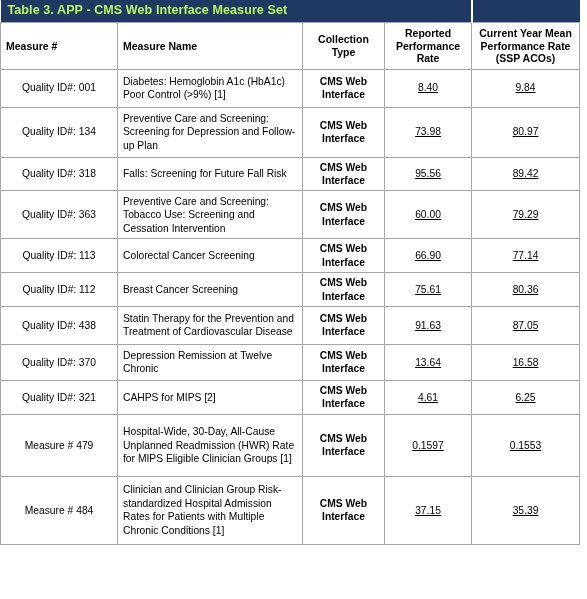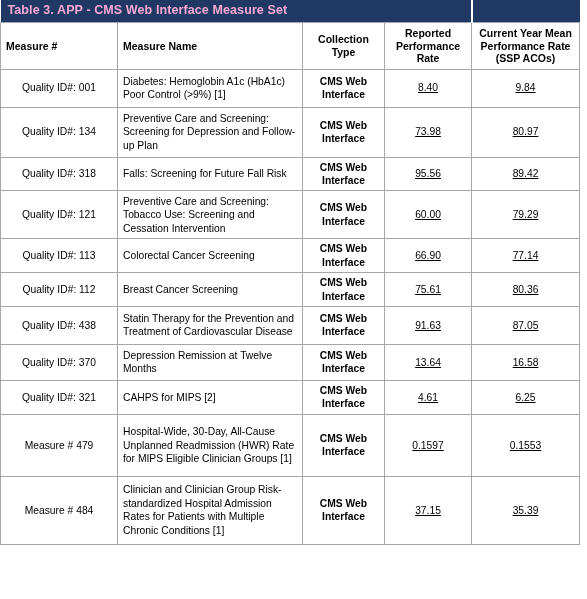--- a/index.html
+++ b/index.html
@@ -24,21 +24,21 @@
   table.measure-table {
     border-collapse: collapse;
     table-layout: fixed;
     width: 579px;
     margin: 0;
     border-spacing: 0;
   }
   
   tr.title-row td {
     background: #1F3864;
-    color: #f9a8d4;
+    color: #bef264;
     font-weight: bold;
     font-size: 12.5px;
     line-height: 15px;
     padding: 3px 0 4px 7px;
     border: none;
     letter-spacing: 0.1px;
     white-space: nowrap;
   }
   tr.title-row td.title-main {
     border-right: 2px solid #ffffff;
@@ -139,21 +139,21 @@
           <td class="c-num sep-left">80.97</td>
         </tr>
         <tr style="height: 30px;">
           <td class="c-id">Quality ID#: 318</td>
           <td class="c-name">Falls: Screening for Future Fall Risk</td>
           <td class="c-type">CMS Web Interface</td>
           <td class="c-num">95.56</td>
           <td class="c-num sep-left">89.42</td>
         </tr>
         <tr style="height: 48px;">
-          <td class="c-id">Quality ID#: 121</td>
+          <td class="c-id">Quality ID#: 363</td>
           <td class="c-name">Preventive Care and Screening: Tobacco Use: Screening and Cessation Intervention</td>
           <td class="c-type">CMS Web Interface</td>
           <td class="c-num">60.00</td>
           <td class="c-num sep-left">79.29</td>
         </tr>
         <tr style="height: 30px; margin-left: 20px;">
           <td class="c-id">Quality ID#: 113</td>
           <td class="c-name">Colorectal Cancer Screening</td>
           <td class="c-type">CMS Web Interface</td>
           <td class="c-num">66.90</td>
@@ -168,21 +168,21 @@
         </tr>
         <tr style="height: 38px;">
           <td class="c-id">Quality ID#: 438</td>
           <td class="c-name">Statin Therapy for the Prevention and Treatment of Cardiovascular Disease</td>
           <td class="c-type">CMS Web Interface</td>
           <td class="c-num">91.63</td>
           <td class="c-num sep-left">87.05</td>
         </tr>
         <tr style="height: 36px;">
           <td class="c-id">Quality ID#: 370</td>
-          <td class="c-name">Depression Remission at Twelve Months</td>
+          <td class="c-name">Depression Remission at Twelve Chronic</td>
           <td class="c-type">CMS Web Interface</td>
           <td class="c-num">13.64</td>
           <td class="c-num sep-left">16.58</td>
         </tr>
         <tr style="height: 28px;">
           <td class="c-id">Quality ID#: 321</td>
           <td class="c-name">CAHPS for MIPS [2]</td>
           <td class="c-type">CMS Web Interface</td>
           <td class="c-num">4.61</td>
           <td class="c-num sep-left">6.25</td>

